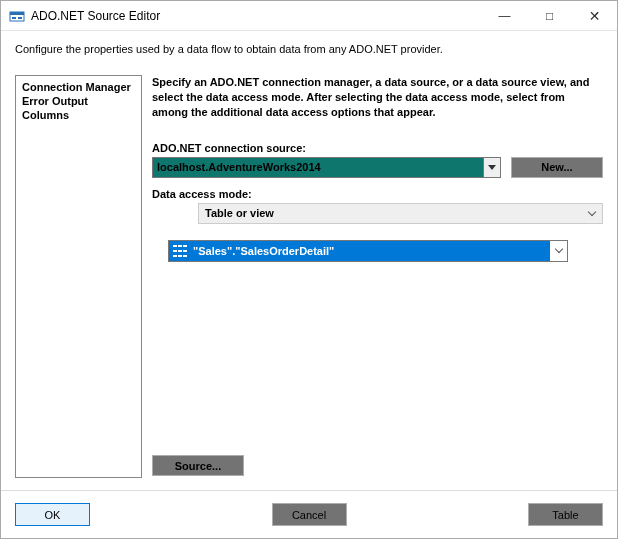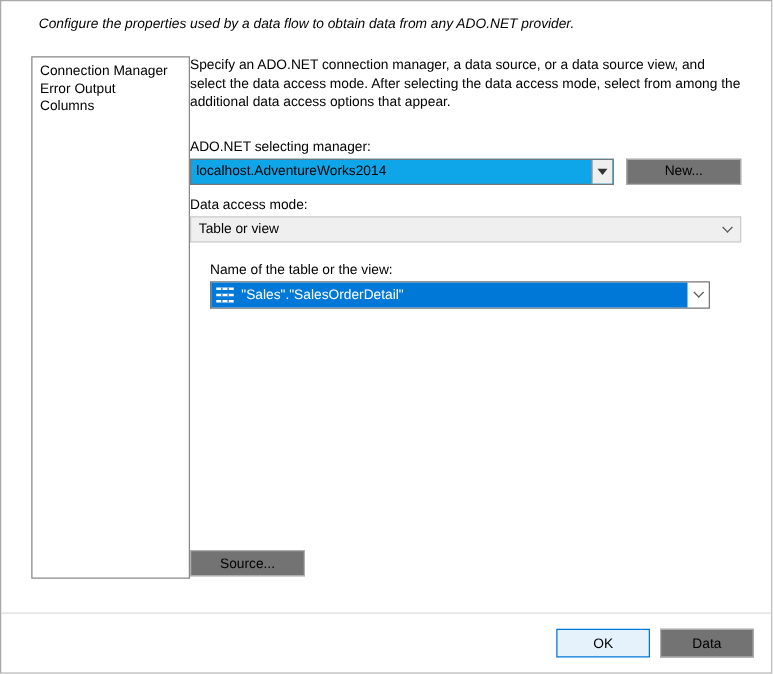--- a/index.html
+++ b/index.html
@@ -4,91 +4,106 @@
 <style>
   * { box-sizing: border-box; }
   html, body { margin:0; padding:0; font-family:"Segoe UI",Tahoma,Arial,sans-serif; font-size:11px; color:#000; background:#fff; }
   .window { width:618px; height:539px; border:1px solid #aaa; display:flex; flex-direction:column; background:#fff; }
   .titlebar { height:30px; display:flex; align-items:center; border-bottom:1px solid #e5e5e5; background:#fff; }
   .titlebar .icon { width:16px; height:16px; margin:0 6px 0 8px; display:flex; align-items:center; justify-content:center; }
   .titlebar .title { flex:1; font-size:12px; color:#000; }
   .win-controls { display:flex; height:100%; }
   .win-btn { width:45px; display:flex; align-items:center; justify-content:center; font-size:12px; color:#333; font-family:Arial,sans-serif; }
   .big-x { font-size:14px; }
-  .subheader { padding:12px 14px 20px 30px; color:#000;font-style:italic; }
-  .body { flex:1; display:flex; padding:0 24px; min-height:0; }
+  .subheader { padding:12px 14px 20px 14px; color:#000; }
+  .body { flex:1; display:flex; padding:0 14px; gap:10px; min-height:0;font-weight:bold; }
   .sidebar { width:127px; border:1px solid #888; background:#fff; padding:4px 6px; }
   .nav-item { padding:1px 0; cursor:default; }
   .main { flex:1; display:flex; flex-direction:column; min-width:0; }
   .intro { margin-bottom:22px; line-height:1.35; }
   .field-label { margin-bottom:3px; }
   .combo-row { display:flex; gap:10px; align-items:center; margin-bottom:10px; }
-  .combo { flex:1; height:21px; border:1px solid #777; background:#0ea5e9; display:flex; align-items:center; position:relative; overflow:hidden; }
+  .combo { flex:1; height:21px; border:1px solid #777; background:#0f766e; display:flex; align-items:center; position:relative; overflow:hidden; }
   .combo-text { padding-left:4px; flex:1; }
   .combo-btn { width:17px; height:100%; border-left:1px solid #777; display:flex; align-items:center; justify-content:center; background:#efefef; }
   .combo-btn.flat { border-left:none; background:transparent; }
   .tri-down { width:0; height:0; border-left:4px solid transparent; border-right:4px solid transparent; border-top:5px solid #333; }
   .chev-down { width:8px; height:8px; display:flex; align-items:center; justify-content:center; }
   .chev-down::before { content:""; display:block; width:5px; height:5px; border-right:1px solid #555; border-bottom:1px solid #555; transform:rotate(45deg); margin-top:-3px; }
   .btn { height:21px; border:1px solid #adadad; background:#737373; display:flex; align-items:center; justify-content:center; padding:0 10px; font-size:11px; cursor:default; }
   .btn.new { width:92px; }
   .btn.preview { width:92px; margin-top:auto; margin-bottom:2px; }
   .soft-combo { height:21px; border:1px solid #ccc; background:#efefef; display:flex; align-items:center; padding-left:6px; position:relative; }
   .soft-combo .chev { position:absolute; right:6px; }
   .table-section { padding-left:16px; margin-top:6px; }
   .table-combo { height:22px; border:1px solid #777; background:#fff; display:flex; align-items:stretch; width:400px; }
   .table-sel { flex:1; background:#0078d7; color:#fff; display:flex; align-items:center; padding-left:4px; gap:6px; }
   .table-icon { width:14px; height:12px; display:flex; flex-direction:column; justify-content:space-between; }
   .table-icon .r { height:2px; background:#fff; display:flex; }
   .table-icon .c { flex:1; border-right:1px solid #0078d7; }
   .table-icon .c:last-child { border-right:none; }
   .spacer { flex:1; }
-  .footer { display:flex; justify-content:flex-end; gap:8px; padding:12px 14px; border-top:1px solid #ddd; margin-top:27px; }
+  .footer { display:flex; justify-content:space-between; gap:8px; padding:12px 14px; border-top:1px solid #ddd; margin-top:12px; }
   .footer .btn { width:75px; height:23px; }
   .btn.primary { border:1px solid #0078d7; background:#e5f1fb; color:#000; }
   .app-icon-svg { display:block; }
 </style>
 </head>
 <body>
 
 <div class="window">
 
+  <div class="titlebar">
+    <span class="icon">
+      <svg class="app-icon-svg" width="16" height="16" viewBox="0 0 16 16">
+        <rect x="1" y="4" width="14" height="9" fill="#fff" stroke="#2a6fb5"></rect>
+        <rect x="1" y="4" width="14" height="3" fill="#2a6fb5"></rect>
+        <rect x="3" y="9" width="4" height="2" fill="#2a6fb5"></rect>
+        <rect x="9" y="9" width="4" height="2" fill="#2a6fb5"></rect>
+      </svg>
+    </span>
+    <span class="title">ADO.NET Source Editor</span>
+    <div class="win-controls">
+      <div class="win-btn">―</div>
+      <div class="win-btn">□</div>
+      <div class="win-btn big-x">✕</div>
+    </div>
+  </div>
 
   <div class="subheader">Configure the properties used by a data flow to obtain data from any ADO.NET provider.</div>
 
   <div class="body">
 
     <div class="sidebar">
       <div class="nav-item">Connection Manager</div>
       <div class="nav-item">Error Output</div>
       <div class="nav-item">Columns</div>
     </div>
 
     <div class="main">
       <div class="intro">Specify an ADO.NET connection manager, a data source, or a data source view, and select the data access mode. After selecting the data access mode, select from among the additional data access options that appear.</div>
 
-      <div class="field-label">ADO.NET selecting manager:</div>
+      <div class="field-label">ADO.NET connection source:</div>
       <div class="combo-row">
         <div class="combo">
           <span class="combo-text">localhost.AdventureWorks2014</span>
           <span class="combo-btn">
               <span class="tri-down"></span>
             </span>
         </div>
         <div class="btn new">New...</div>
       </div>
 
       <div class="field-label">Data access mode:</div>
-      <div class="soft-combo" style="margin-bottom:10px;">
+      <div class="soft-combo" style="margin-bottom:10px;margin-left:46px;">
         <span>Table or view</span>
         <span class="chev chev-down"></span>
       </div>
 
       <div class="table-section">
-        <div class="field-label">Name of the table or the view:</div>
         <div class="table-combo">
           <div class="table-sel">
             <span class="table-icon">
               <span class="r">
                   <span class="c"></span>
                   <span class="c"></span>
                   <span class="c"></span>
                 </span>
               <span class="r">
                   <span class="c"></span>
@@ -110,16 +125,17 @@
       </div>
 
       <div class="spacer"></div>
       <div class="btn preview">Source...</div>
     </div>
 
   </div>
 
   <div class="footer">
     <div class="btn primary">OK</div>
-    <div class="btn">Data</div>
+    <div class="btn">Cancel</div>
+    <div class="btn">Table</div>
   </div>
 
 </div>
 
 </body></html>

